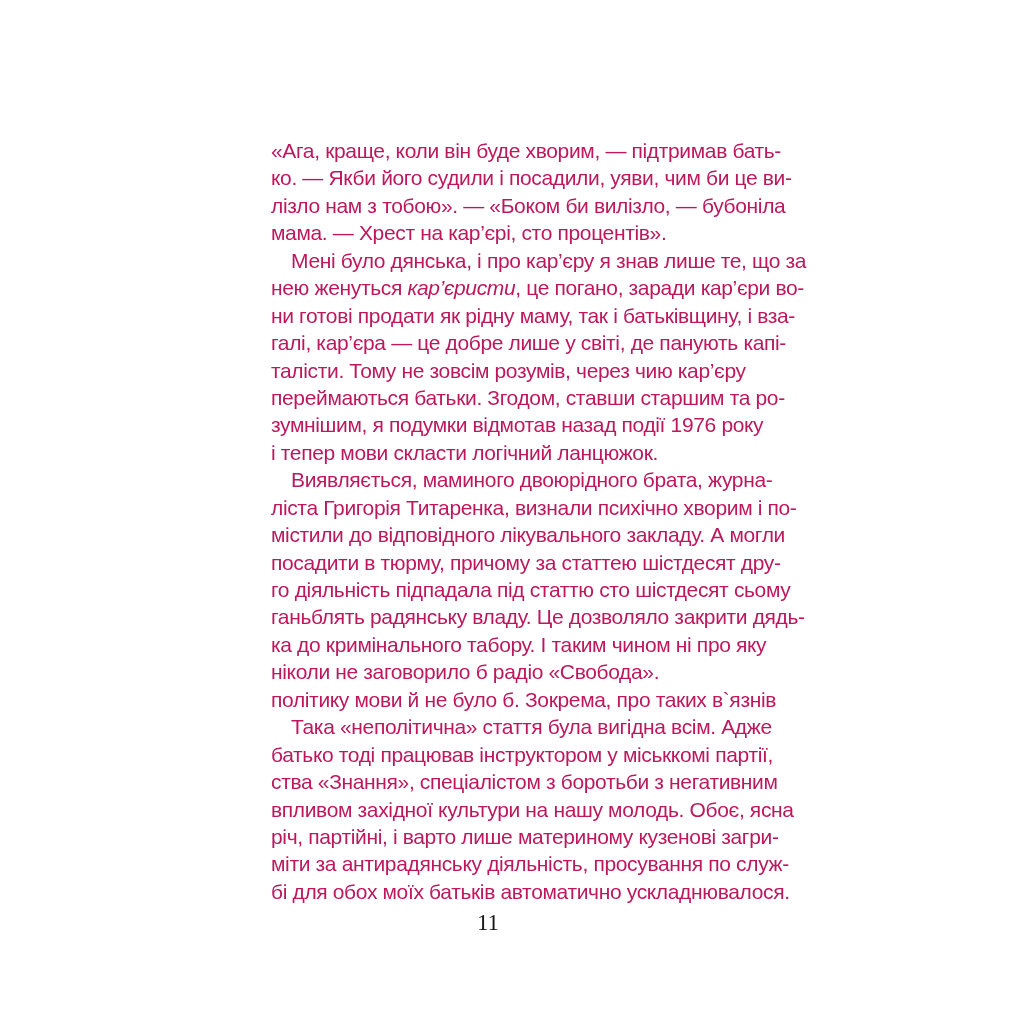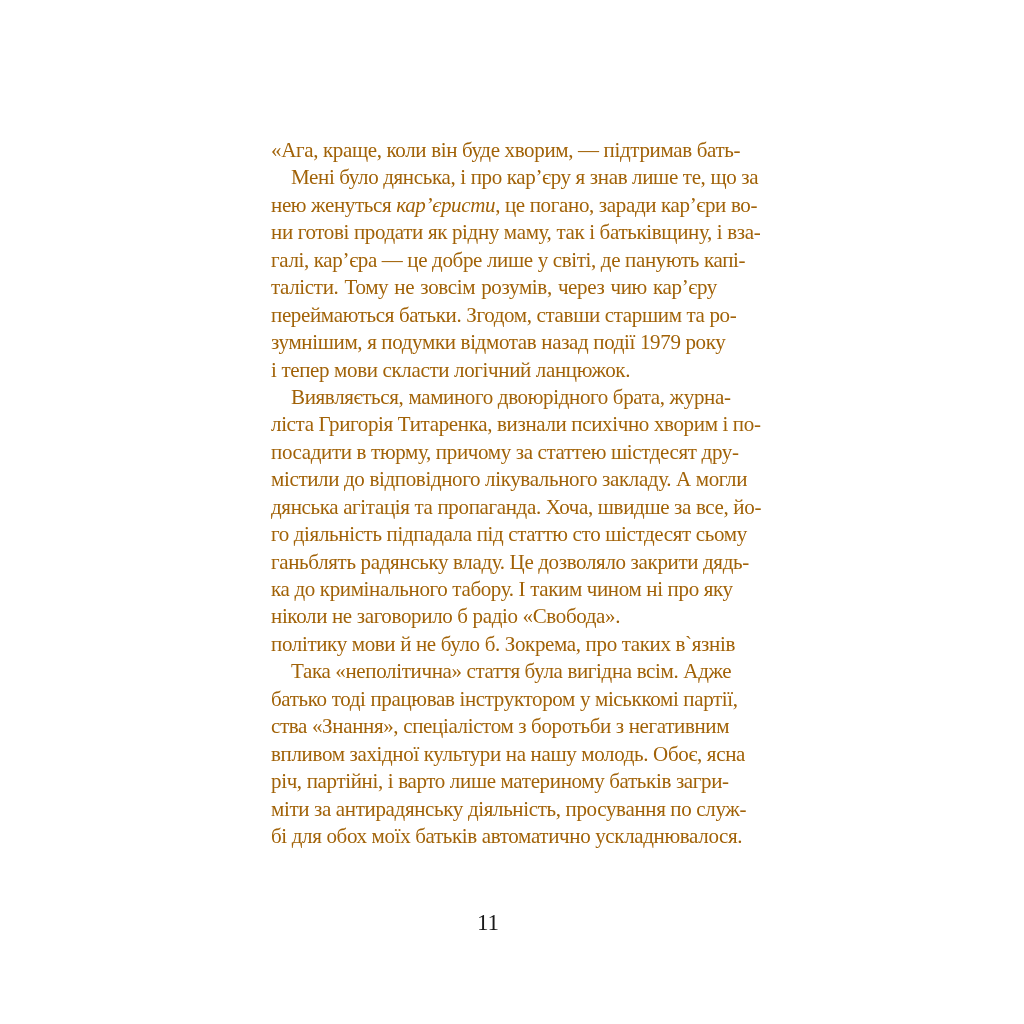--- a/index.html
+++ b/index.html
@@ -3,22 +3,22 @@
   <meta charset="utf-8">
   <style>
     html, body { margin: 0; padding: 0; background: #ffffff; }
     body { width: 1024px; height: 1024px; position: relative; overflow: hidden; }
     .page {
       position: absolute; left: 0; top: 0; width: 1024px; height: 1024px;
       background: #ffffff;
     }
     .text-block {
       position: absolute; left: 271px; top: 137px; width: 446px;
-      font-family: Liberation Serif, serif;
-      font-size: 21px; line-height: 27.45px; color: #a16207;
+      font-family: Liberation Sans, sans-serif;
+      font-size: 21px; line-height: 27.45px; color: #be185d;
     }
     .line {
       display: block; height: 27.45px; white-space: nowrap;
       text-align: justify; text-align-last: justify;
       letter-spacing: -0.35px;
     }
     .line.last { text-align-last: left; }
     .line.indent { padding-left: 20px; }
     .line em { font-style: italic; }
     .page-number {
@@ -27,44 +27,46 @@
       font-size: 23px; color: #1a1a1a; margin-top: 17px;
     }
   </style>
 </head>
 <body>
 
 <div class="page">
   <div class="text-block">
 
     <span class="line">«Ага, краще, коли він буде хворим, — підтримав бать-</span>
+    <span class="line">ко. — Якби його судили і посадили, уяви, чим би це ви-</span>
+    <span class="line">лізло нам з тобою». — «Боком би вилізло, — бубоніла</span>
+    <span class="line last">мама. — Хрест на кар’єрі, сто процентів».</span>
 
     <span class="line indent">Мені було дянська, і про кар’єру я знав лише те, що за</span>
     <span class="line"><span>нею женуться </span><em>кар’єристи</em><span>, це погано, заради кар’єри во-</span></span>
     <span class="line">ни готові продати як рідну маму, так і батьківщину, і вза-</span>
     <span class="line">галі, кар’єра — це добре лише у світі, де панують капі-</span>
     <span class="line">талісти. Тому не зовсім розумів, через чию кар’єру</span>
     <span class="line">переймаються батьки. Згодом, ставши старшим та ро-</span>
-    <span class="line">зумнішим, я подумки відмотав назад події 1979 року</span>
+    <span class="line">зумнішим, я подумки відмотав назад події 1976 року</span>
     <span class="line last">і тепер мови скласти логічний ланцюжок.</span>
 
     <span class="line indent">Виявляється, маминого двоюрідного брата, журна-</span>
     <span class="line">ліста Григорія Титаренка, визнали психічно хворим і по-</span>
+    <span class="line">містили до відповідного лікувального закладу. А могли</span>
     <span class="line">посадити в тюрму, причому за статтею шістдесят дру-</span>
-    <span class="line">містили до відповідного лікувального закладу. А могли</span>
-    <span class="line">дянська агітація та пропаганда. Хоча, швидше за все, йо-</span>
     <span class="line">го діяльність підпадала під статтю сто шістдесят сьому</span>
     <span class="line">ганьблять радянську владу. Це дозволяло закрити дядь-</span>
     <span class="line">ка до кримінального табору. І таким чином ні про яку</span>
     <span class="line last">ніколи не заговорило б радіо «Свобода».</span>
     <span class="line">політику мови й не було б. Зокрема, про таких в`язнів</span>
 
     <span class="line indent">Така «неполітична» стаття була вигідна всім. Адже</span>
     <span class="line">батько тоді працював інструктором у міськкомі партії,</span>
     <span class="line">ства «Знання», спеціалістом з боротьби з негативним</span>
     <span class="line">впливом західної культури на нашу молодь. Обоє, ясна</span>
-    <span class="line">річ, партійні, і варто лише материному батьків загри-</span>
+    <span class="line">річ, партійні, і варто лише материному кузенові загри-</span>
     <span class="line">міти за антирадянську діяльність, просування по служ-</span>
     <span class="line">бі для обох моїх батьків автоматично ускладнювалося.</span>
   </div>
 
   <div class="page-number">11</div>
 </div>
 
 </body></html>

